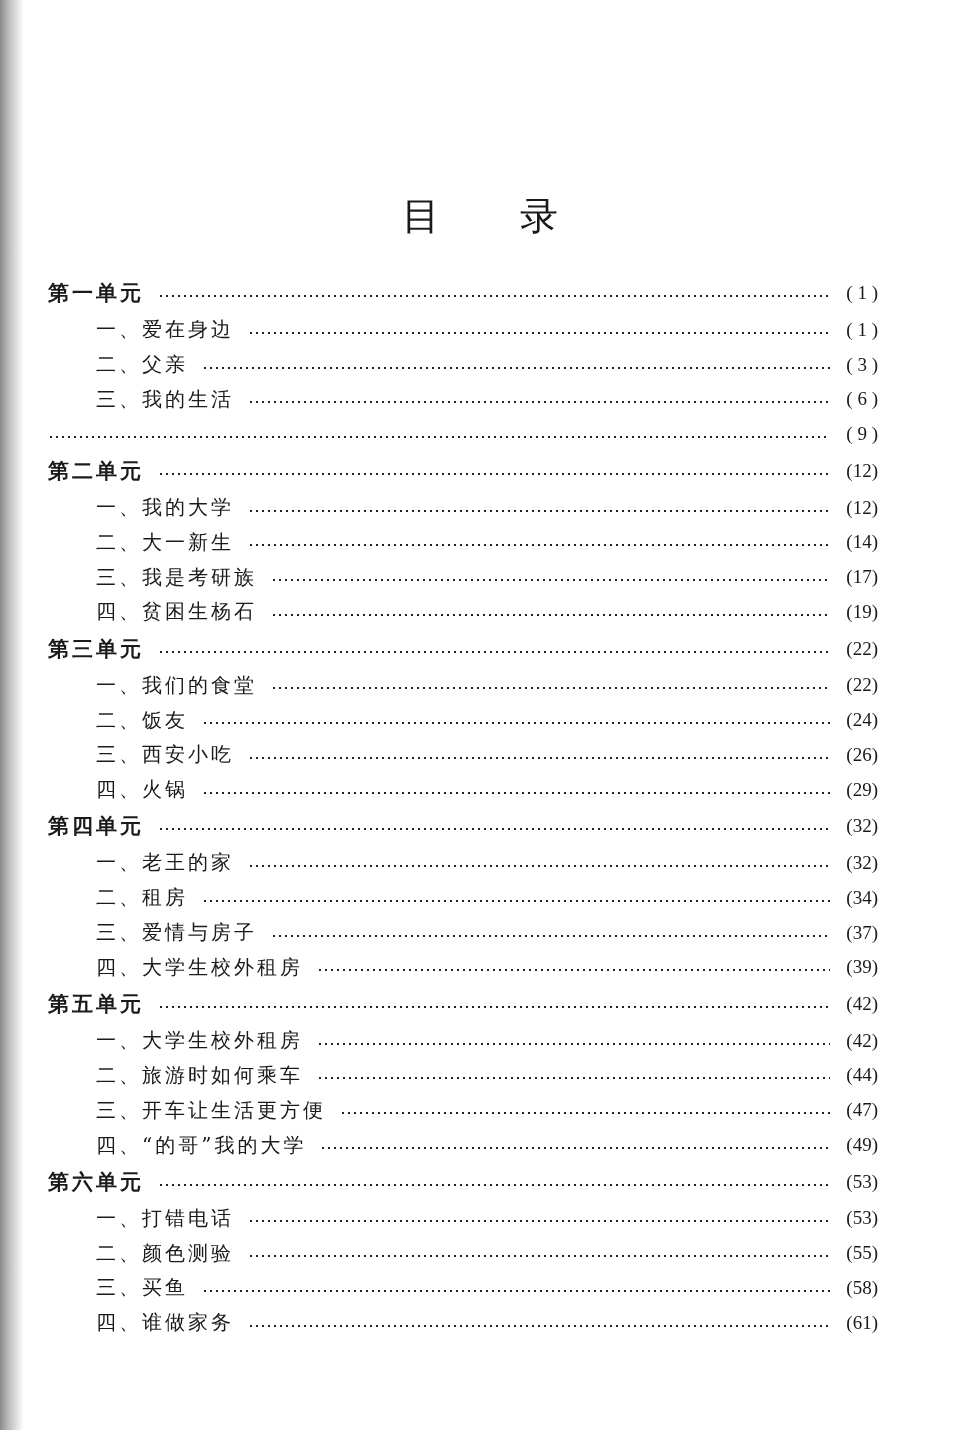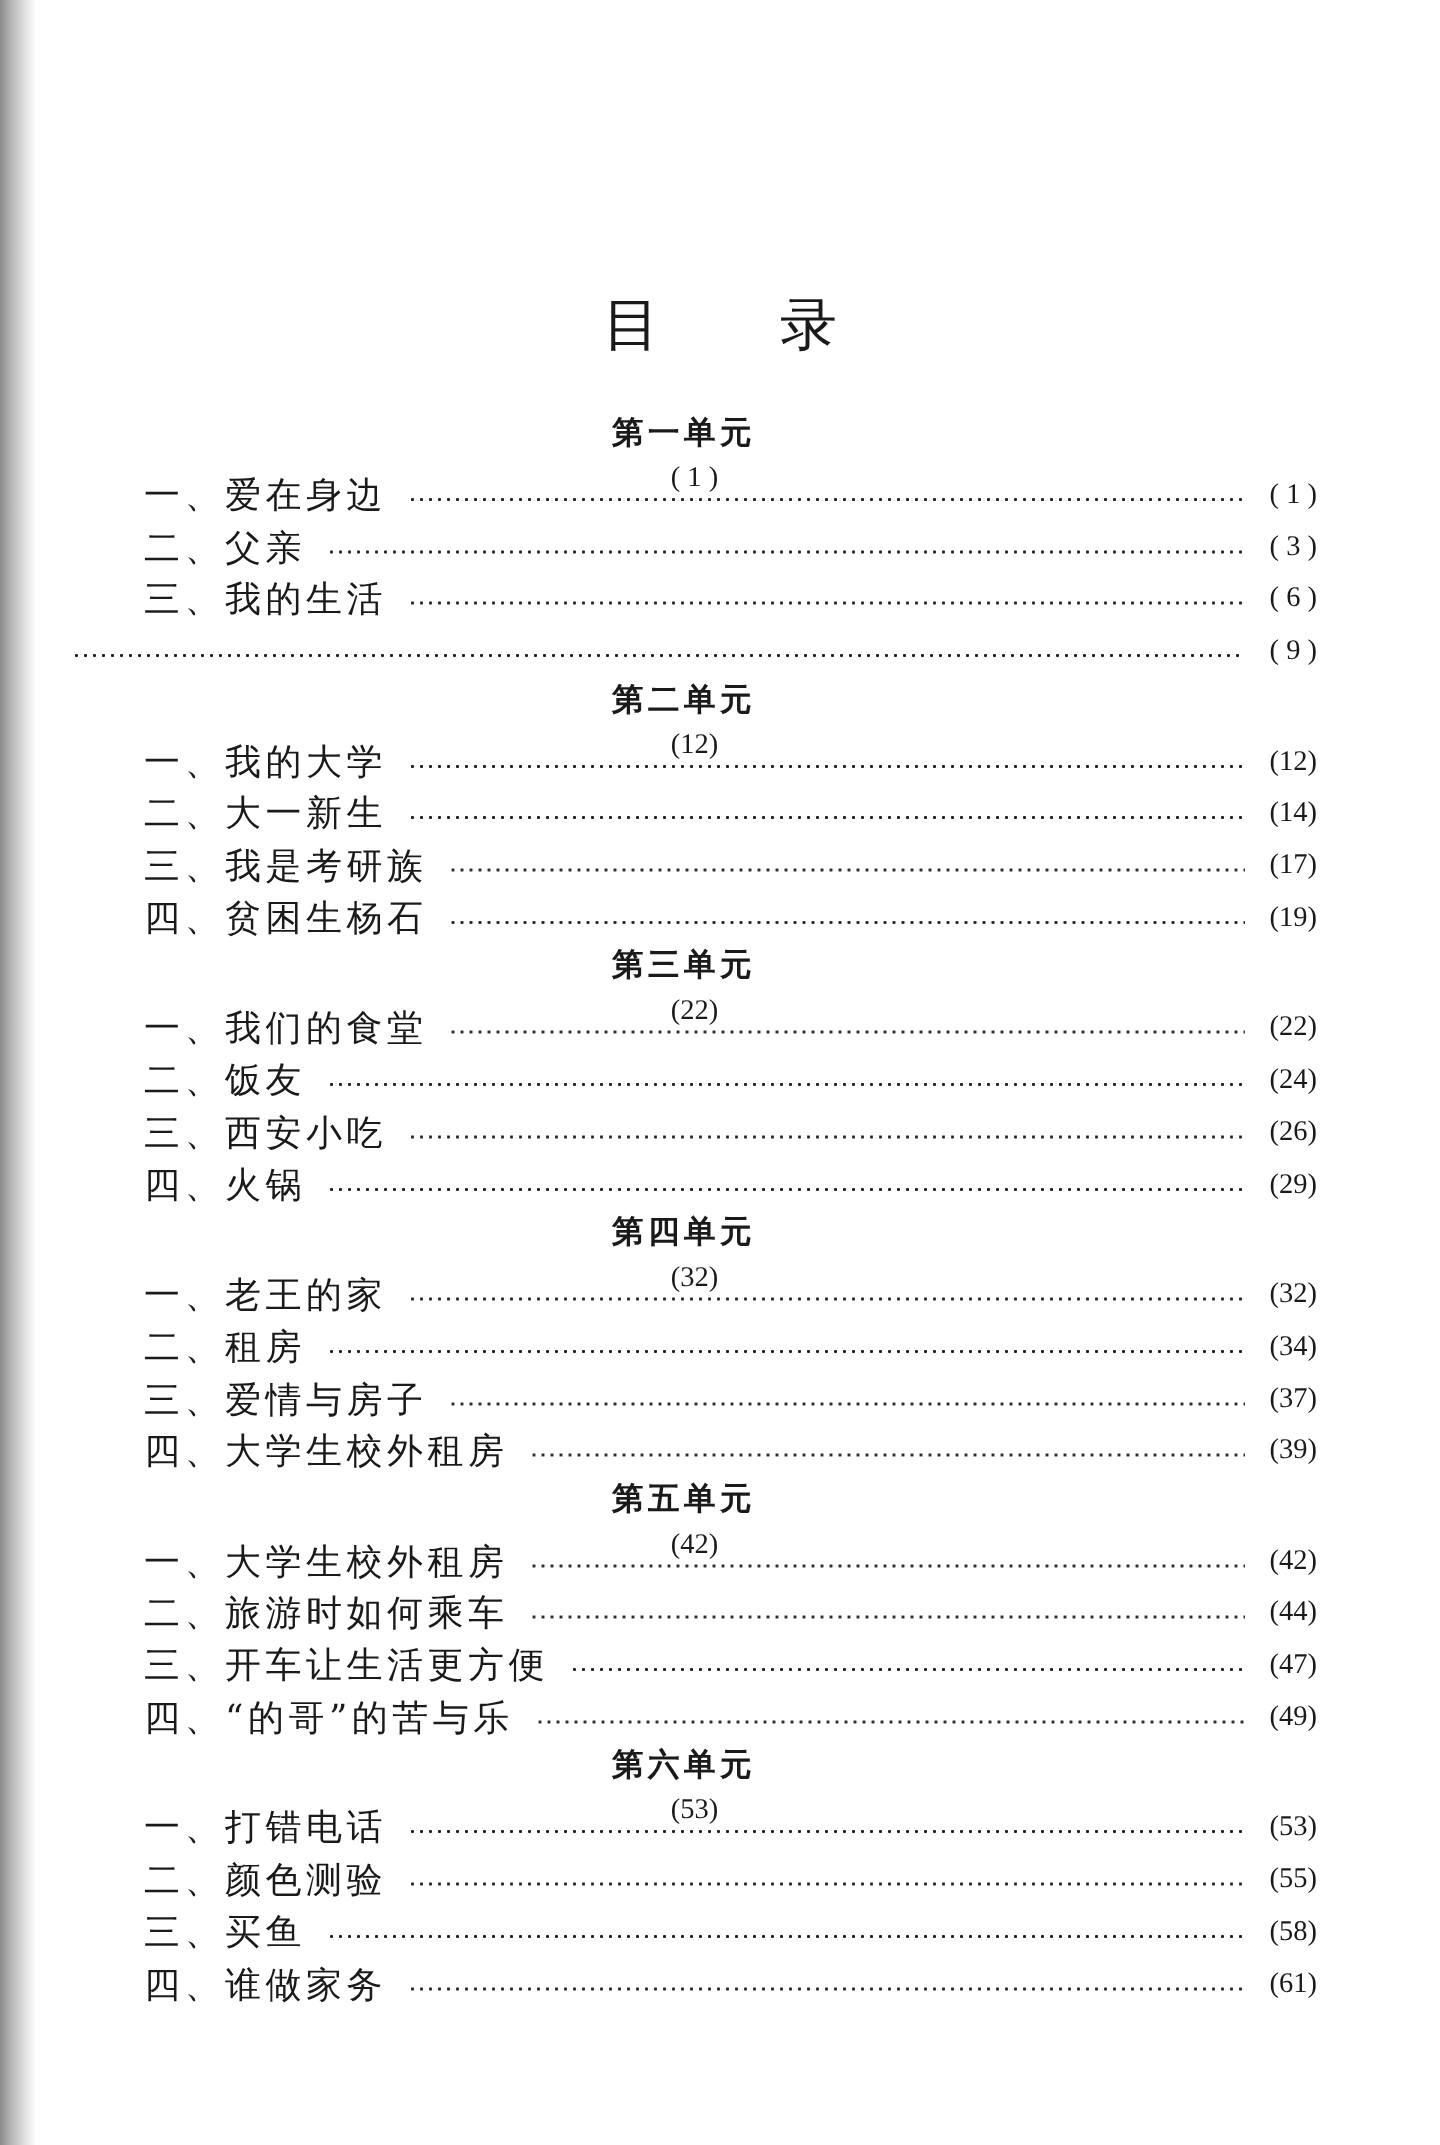--- a/index.html
+++ b/index.html
@@ -16,22 +16,22 @@
   .page-title {
     position: absolute; top: 166px; left: 0; width: 960px; text-align: center;
     font-size: 38px; letter-spacing: 0; font-weight: normal;
   }
   .page-title span { display: inline-block; margin: 0 40px; }
   .toc { position: absolute; left: 48px; top: 274px; width: 830px; }
   .row {
     position: relative; display: flex; align-items: center; height: 34.8px;
     white-space: nowrap;
   }
-  .row.unit { height: 38.5px; flex-direction: column; }
-  .row .label { flex: 0 0 auto; font-size: 24px; padding-right: 14px; letter-spacing: 2px; }
+  .row.unit { height: 38.5px; }
+  .row .label { flex: 0 0 auto; font-size: 20px; padding-right: 14px; letter-spacing: 2px; }
   .row.unit .label { font-family: "DejaVu Sans", "Liberation Sans", sans-serif; font-weight: bold; font-size: 21px; letter-spacing: 3px; }
   .row.lesson .label { padding-left: 48px; letter-spacing: 3px; }
   .row .leader {
     flex: 1 1 auto; height: 2px; margin-top: 6px;
     background-image: radial-gradient(circle, #222 0.9px, transparent 1.1px);
     background-size: 6px 2px; background-repeat: repeat-x;
   }
   .row .page {
     flex: 0 0 48px; text-align: right; font-size: 19px;
     font-family: "Liberation Serif", "DejaVu Serif", serif; letter-spacing: 0;
@@ -160,21 +160,21 @@
       <span class="label">二、旅游时如何乘车</span>
       <span class="leader"></span>
       <span class="page">(44)</span>
     </div>
     <div class="row lesson">
       <span class="label">三、开车让生活更方便</span>
       <span class="leader"></span>
       <span class="page">(47)</span>
     </div>
     <div class="row lesson">
-      <span class="label">四、“的哥”的苦与乐</span>
+      <span class="label">四、“的哥”我的大学</span>
       <span class="leader"></span>
       <span class="page">(49)</span>
     </div>
     <div class="row unit">
       <span class="label">第六单元</span>
       <span class="leader"></span>
       <span class="page">(53)</span>
     </div>
     <div class="row lesson">
       <span class="label">一、打错电话</span>

